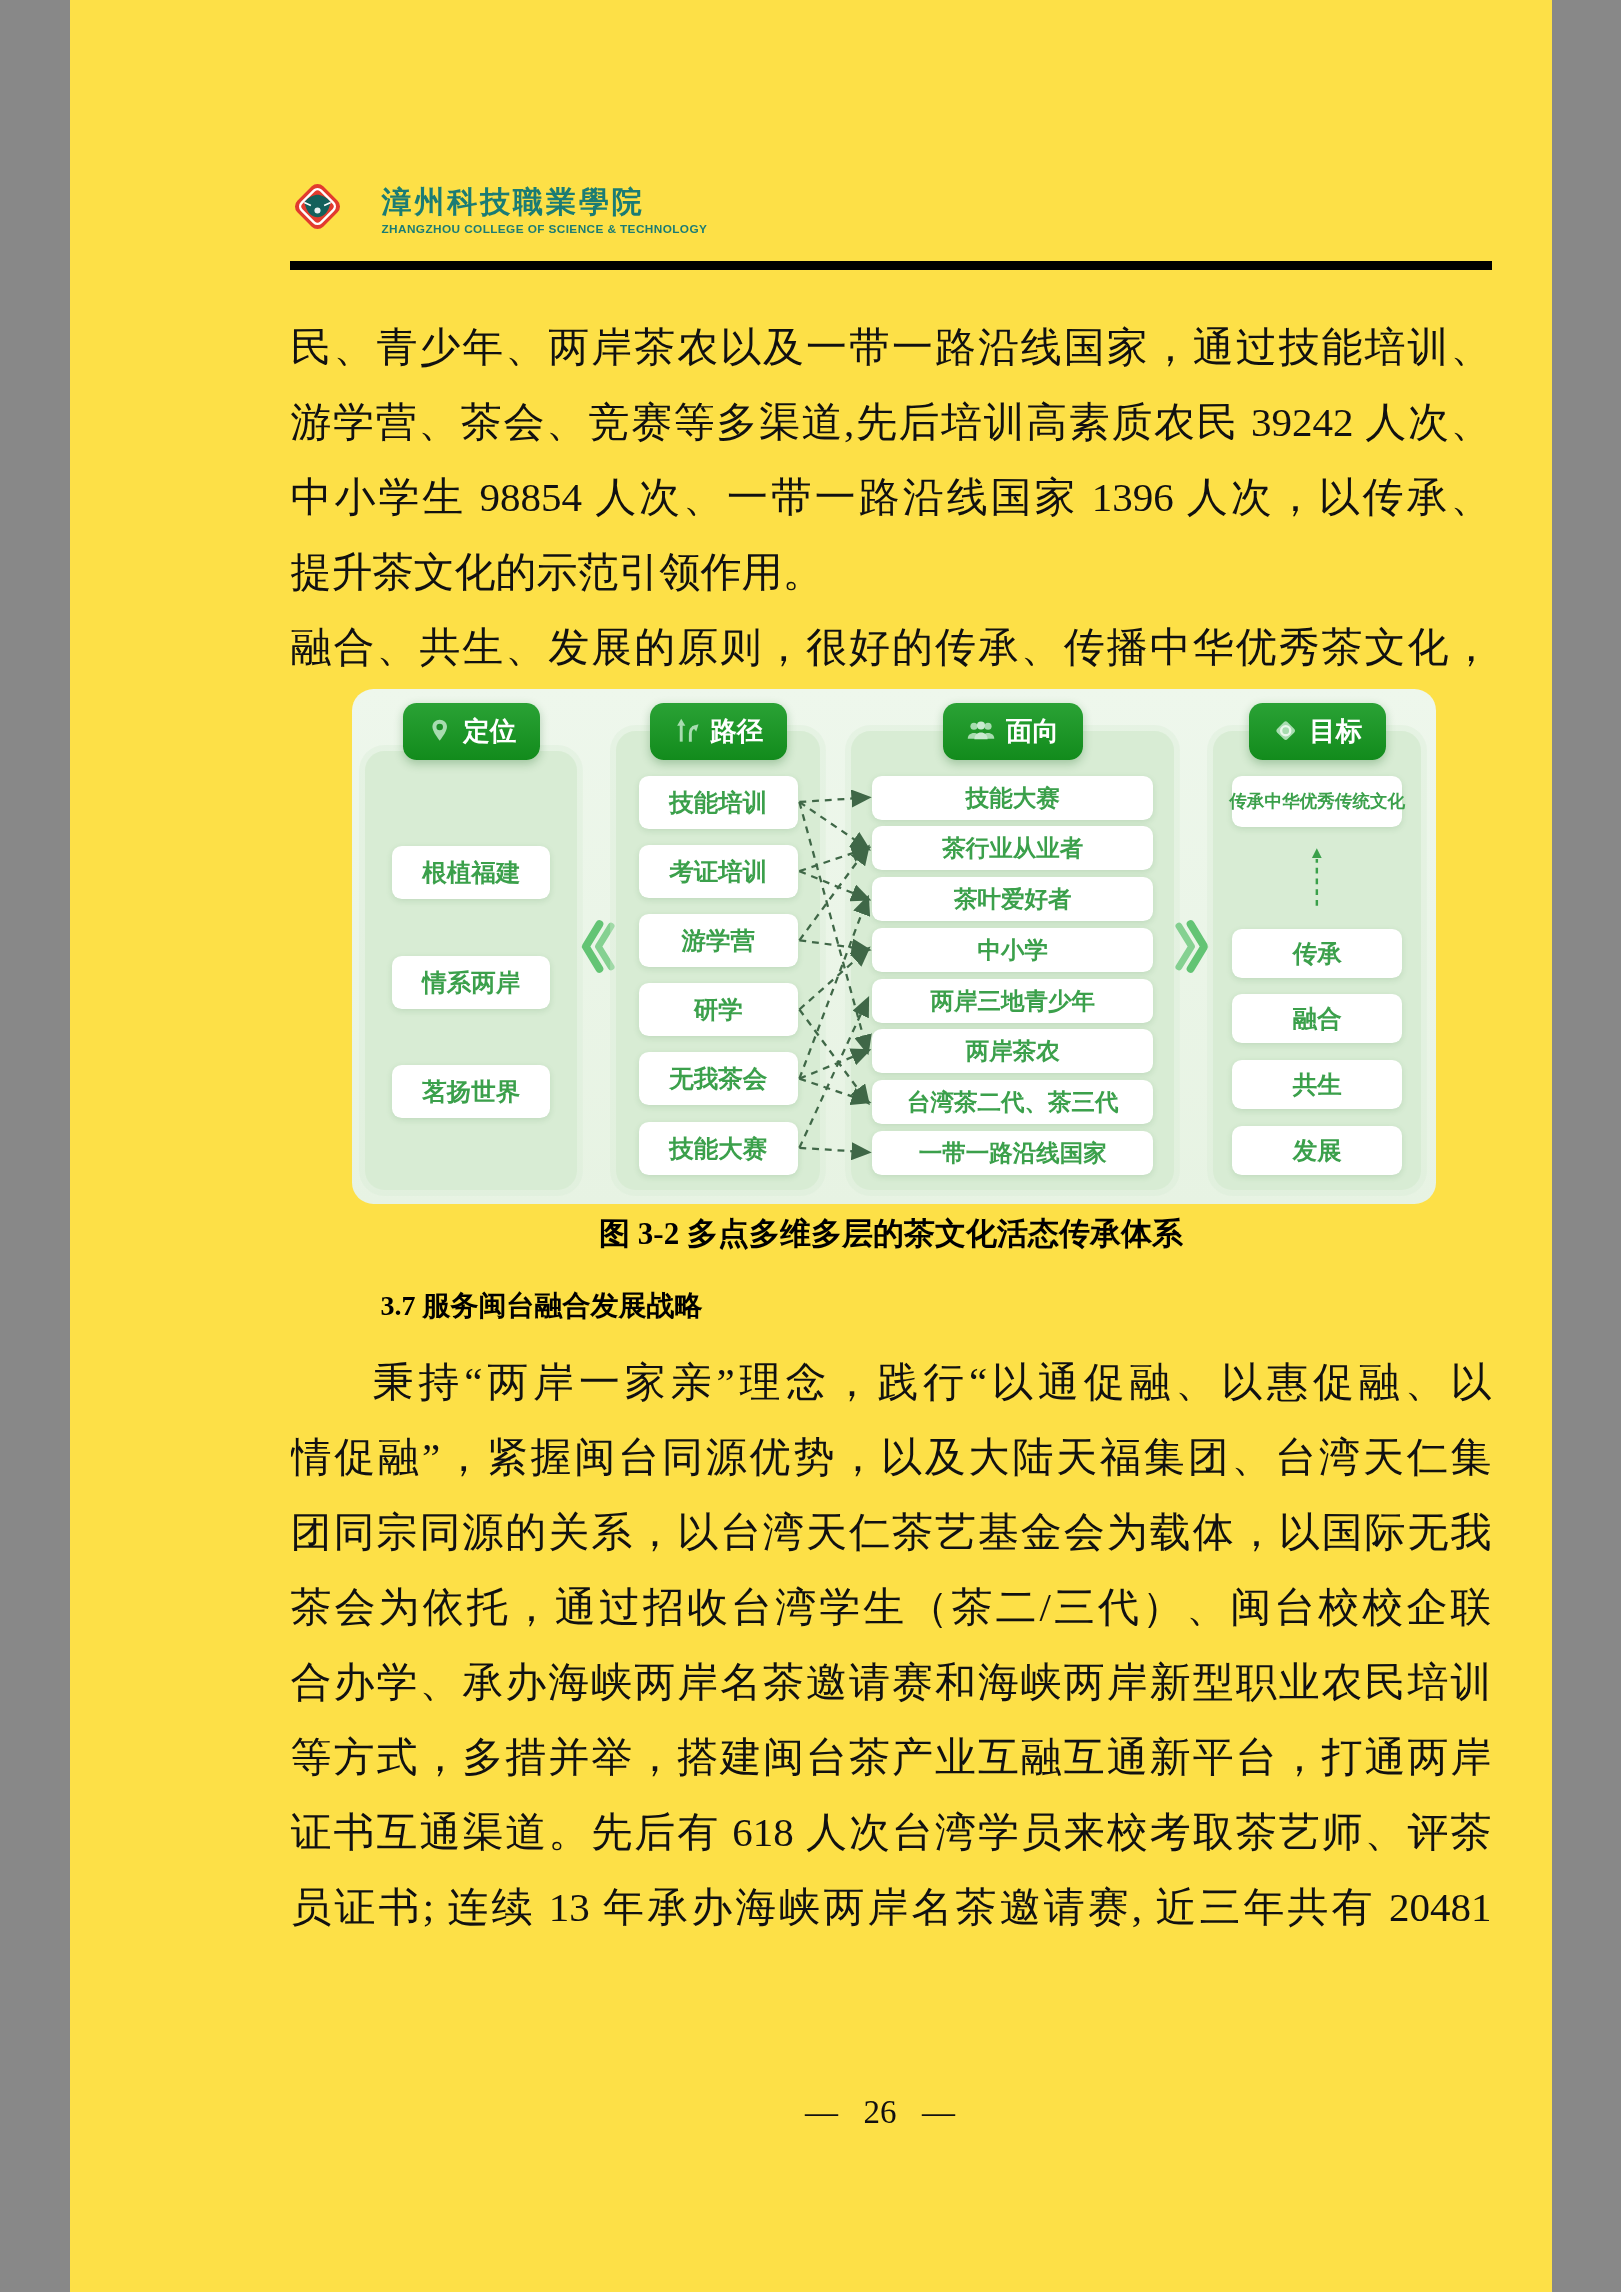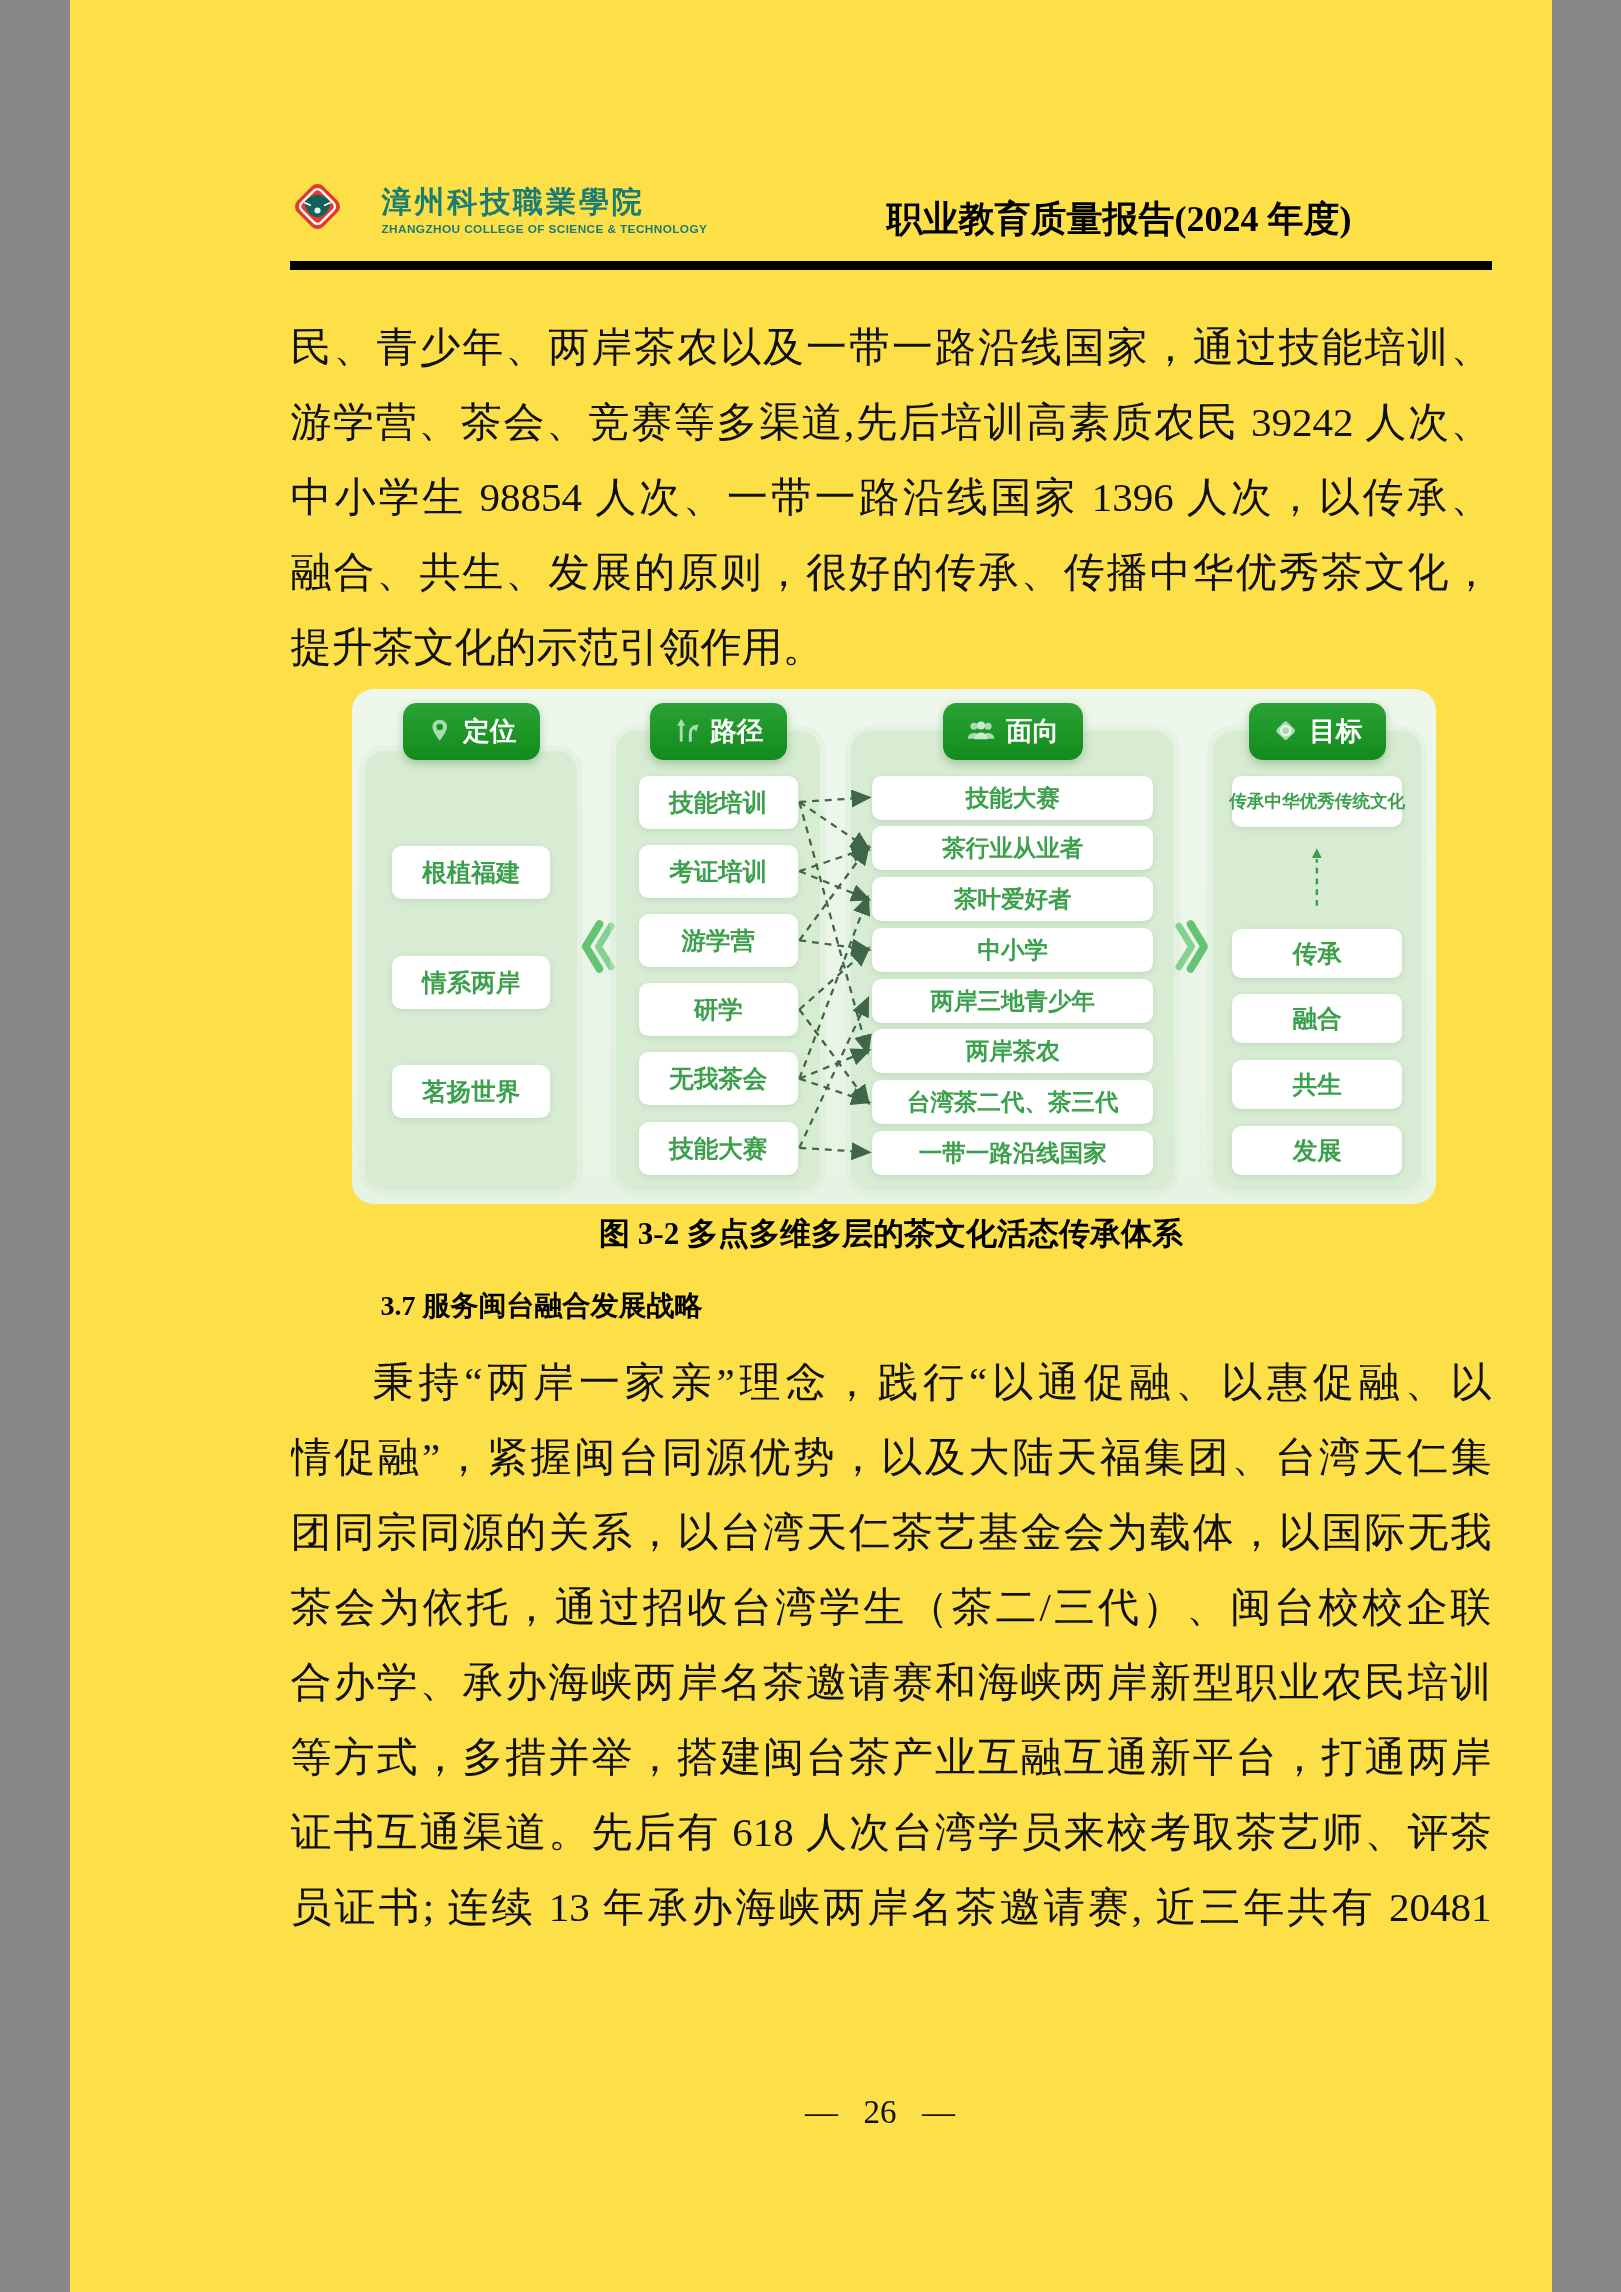--- a/index.html
+++ b/index.html
@@ -73,29 +73,28 @@
       <rect x="15.5" y="15.5" width="27" height="27" rx="5" transform="rotate(45 29 29)" fill="none" stroke="#ffffff" stroke-width="2.4"></rect>
       <path d="M16 25 C20 19.5 26 17.5 29 17.5 C32 17.5 38 19.5 42 25 L40 31 C38 36 34 39.5 29 39.5 C24 39.5 20 36 18 31 Z" fill="#14605b"></path>
       <path d="M16 25 L22.5 28 M42 25 L35.5 28" stroke="#ffffff" stroke-width="1.6"></path>
       <circle cx="29" cy="33" r="3" fill="#ffffff" opacity="0.9"></circle>
     </svg>
   </div>
   <div class="logo-text">
     <div class="logo-cn">漳州科技職業學院</div>
     <div class="logo-en">ZHANGZHOU COLLEGE OF SCIENCE &amp; TECHNOLOGY</div>
   </div>
-  <div class="report-title">职业教育质量报告(2024 年度)</div>
   <div class="header-rule"></div>
 
   <div class="para" id="para1">
       <div class="t-line">民、青少年、两岸茶农以及一带一路沿线国家，通过技能培训、</div>
       <div class="t-line">游学营、茶会、竞赛等多渠道,先后培训高素质农民 39242 人次、</div>
       <div class="t-line">中小学生 98854 人次、一带一路沿线国家 1396 人次，以传承、</div>
+      <div class="t-line short">提升茶文化的示范引领作用。</div>
       <div class="t-line">融合、共生、发展的原则，很好的传承、传播中华优秀茶文化，</div>
-      <div class="t-line short">提升茶文化的示范引领作用。</div>
     </div>
 
   <div class="diagram-wrap">
     <div id="diagram-row">
         <div class="fig-col c0">
           <div class="pill">
             <span class="pill-icon">
               <svg width="27.4" height="27.4" viewBox="0 0 30 30">
                 <path d="M15 3c-4.4 0-8 3.4-8 7.8 0 5.6 8 15.2 8 15.2s8-9.6 8-15.2C23 6.4 19.4 3 15 3z" fill="#a8dcb0"></path>
                 <circle cx="15" cy="11" r="3.6" fill="#1d8f28"></circle>

